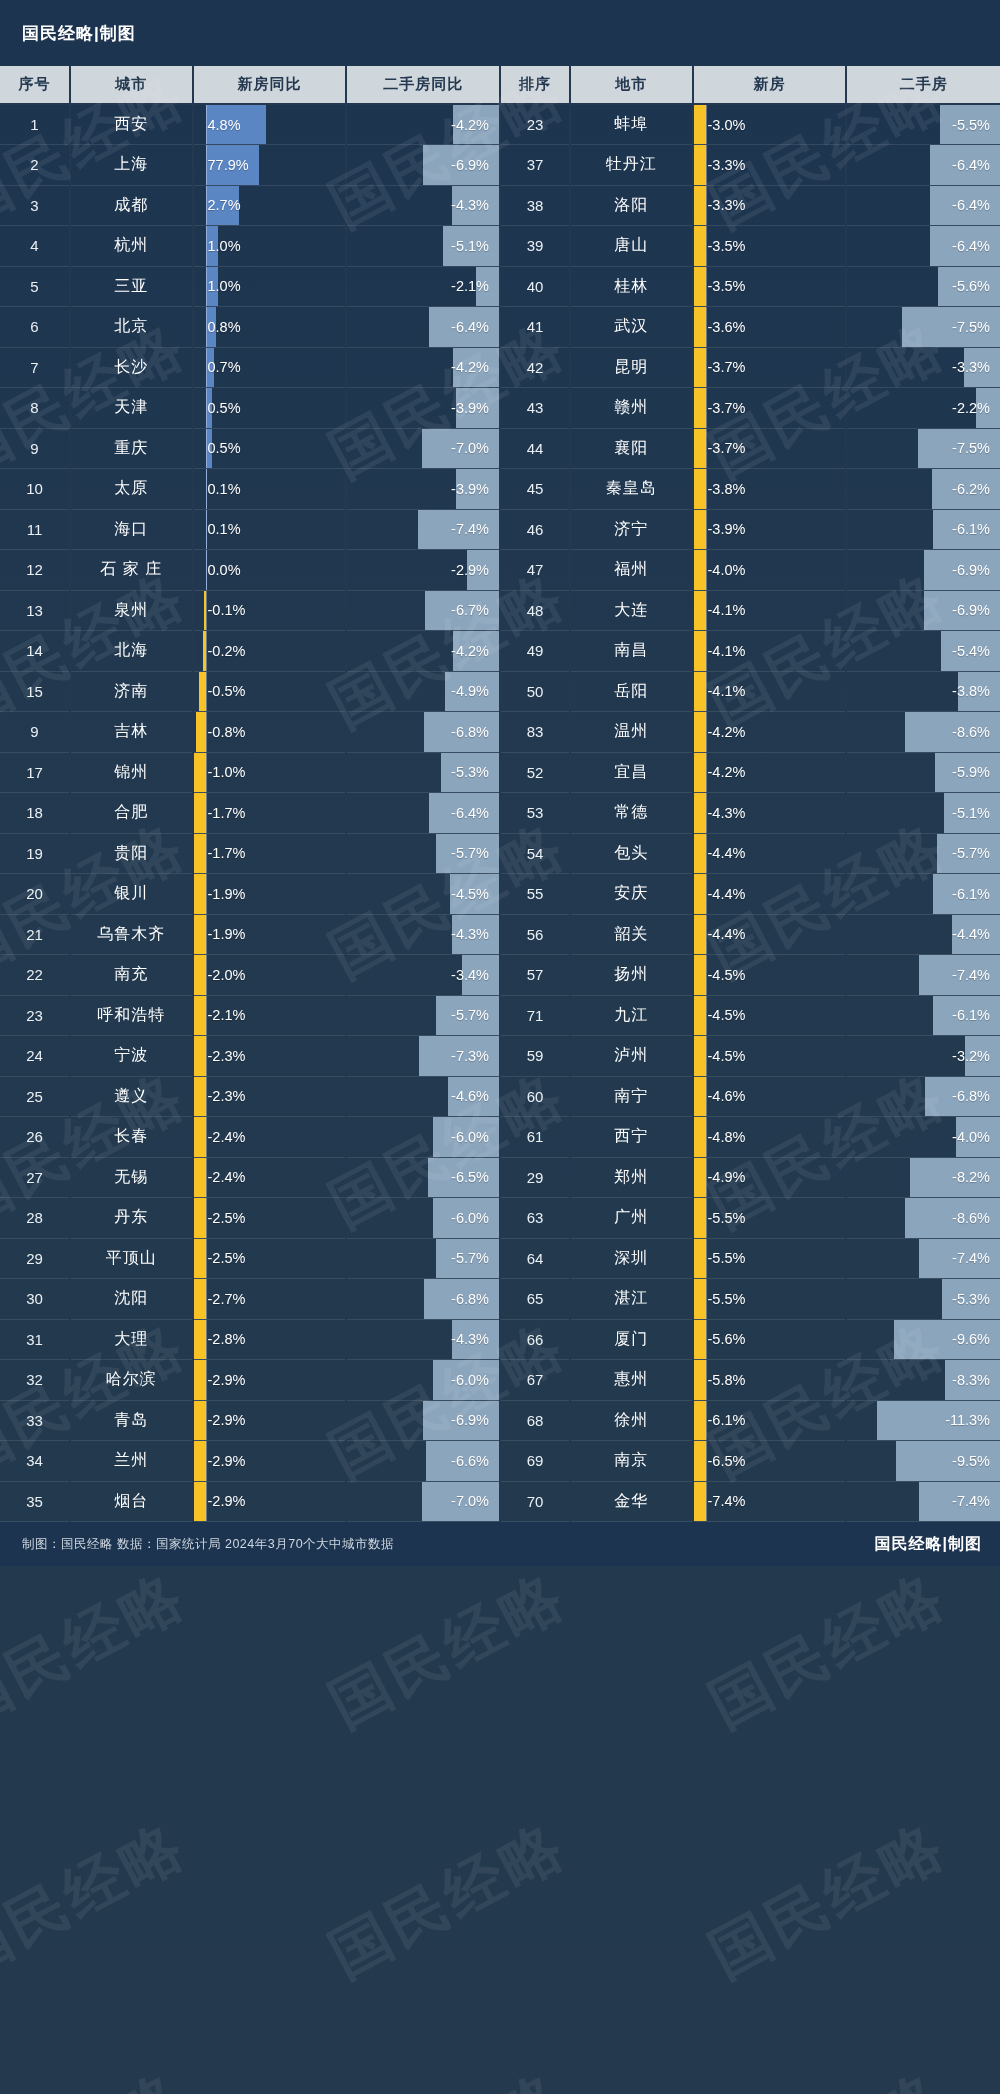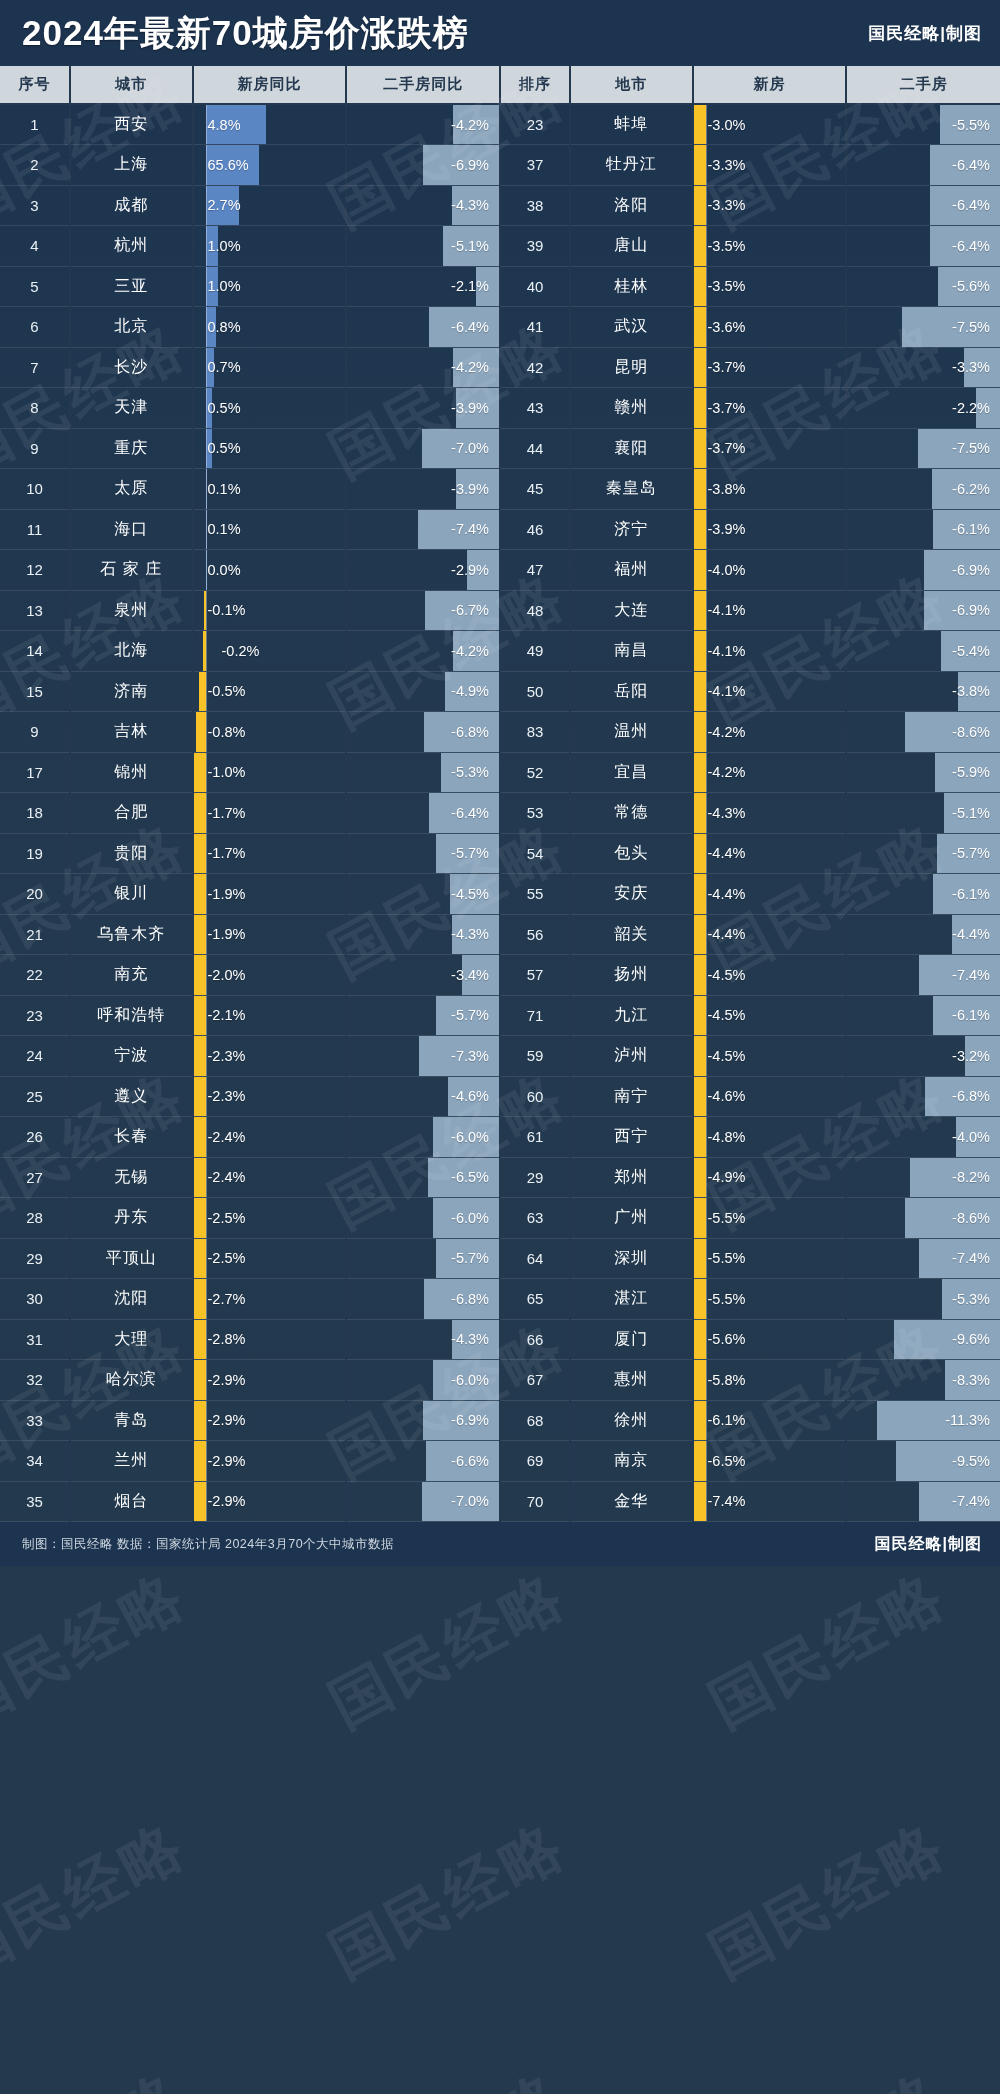--- a/index.html
+++ b/index.html
@@ -178,21 +178,20 @@
       <div class="wm" style="left: 700px; top: 1610px;">国民经略</div>
       <div class="wm" style="left: -60px; top: 1860px;">国民经略</div>
       <div class="wm" style="left: 320px; top: 1860px;">国民经略</div>
       <div class="wm" style="left: 700px; top: 1860px;">国民经略</div>
       <div class="wm" style="left: -60px; top: 2110px;">国民经略</div>
       <div class="wm" style="left: 320px; top: 2110px;">国民经略</div>
       <div class="wm" style="left: 700px; top: 2110px;">国民经略</div>
     </div>
 
   <div class="header">
-    <div class="title">2024年最新70城房价涨跌榜</div>
     <div class="brand">国民经略|制图</div>
   </div>
 
   <div class="tablewrap">
     <table>
       <thead>
         <tr>
           <th class="col-rank">序号</th>
           <th class="col-city">城市</th>
           <th class="col-bar">新房同比</th>
@@ -236,21 +235,21 @@
               </div>
             </td>
           </tr>
           <tr>
             <td class="rank-cell col-rank">2</td>
             <td class="city-cell col-city">上海</td>
             <td class="barcell">
               <div class="barwrap">
                 <div class="bar blue" style="left: 12px; width: 53.75px;"></div>
                 <div class="axis" style="left: 12px;"></div>
-                <div class="val left" style="left: 14px;">65.6%</div>
+                <div class="val left" style="left: 14px;">77.9%</div>
               </div>
             </td>
             <td class="barcell">
               <div class="barwrap">
                 <div class="bar grayblue" style="right: 0px; width: 75.9px;"></div>
                 <div class="val right">-6.9%</div>
               </div>
             </td>
             <td class="rank-cell col-rank">37</td>
             <td class="city-cell col-city">牡丹江</td>
@@ -620,21 +619,21 @@
               </div>
             </td>
           </tr>
           <tr>
             <td class="rank-cell col-rank">14</td>
             <td class="city-cell col-city">北海</td>
             <td class="barcell">
               <div class="barwrap">
                 <div class="bar yellow" style="left: 9.5px; width: 2.5px;"></div>
                 <div class="axis" style="left: 12px;"></div>
-                <div class="val left" style="left: 28px;">-0.2%</div>
+                <div class="val left" style="left: 14px;">-0.2%</div>
               </div>
             </td>
             <td class="barcell">
               <div class="barwrap">
                 <div class="bar grayblue" style="right: 0px; width: 46.2px;"></div>
                 <div class="val right">-4.2%</div>
               </div>
             </td>
             <td class="rank-cell col-rank">49</td>
             <td class="city-cell col-city">南昌</td>

